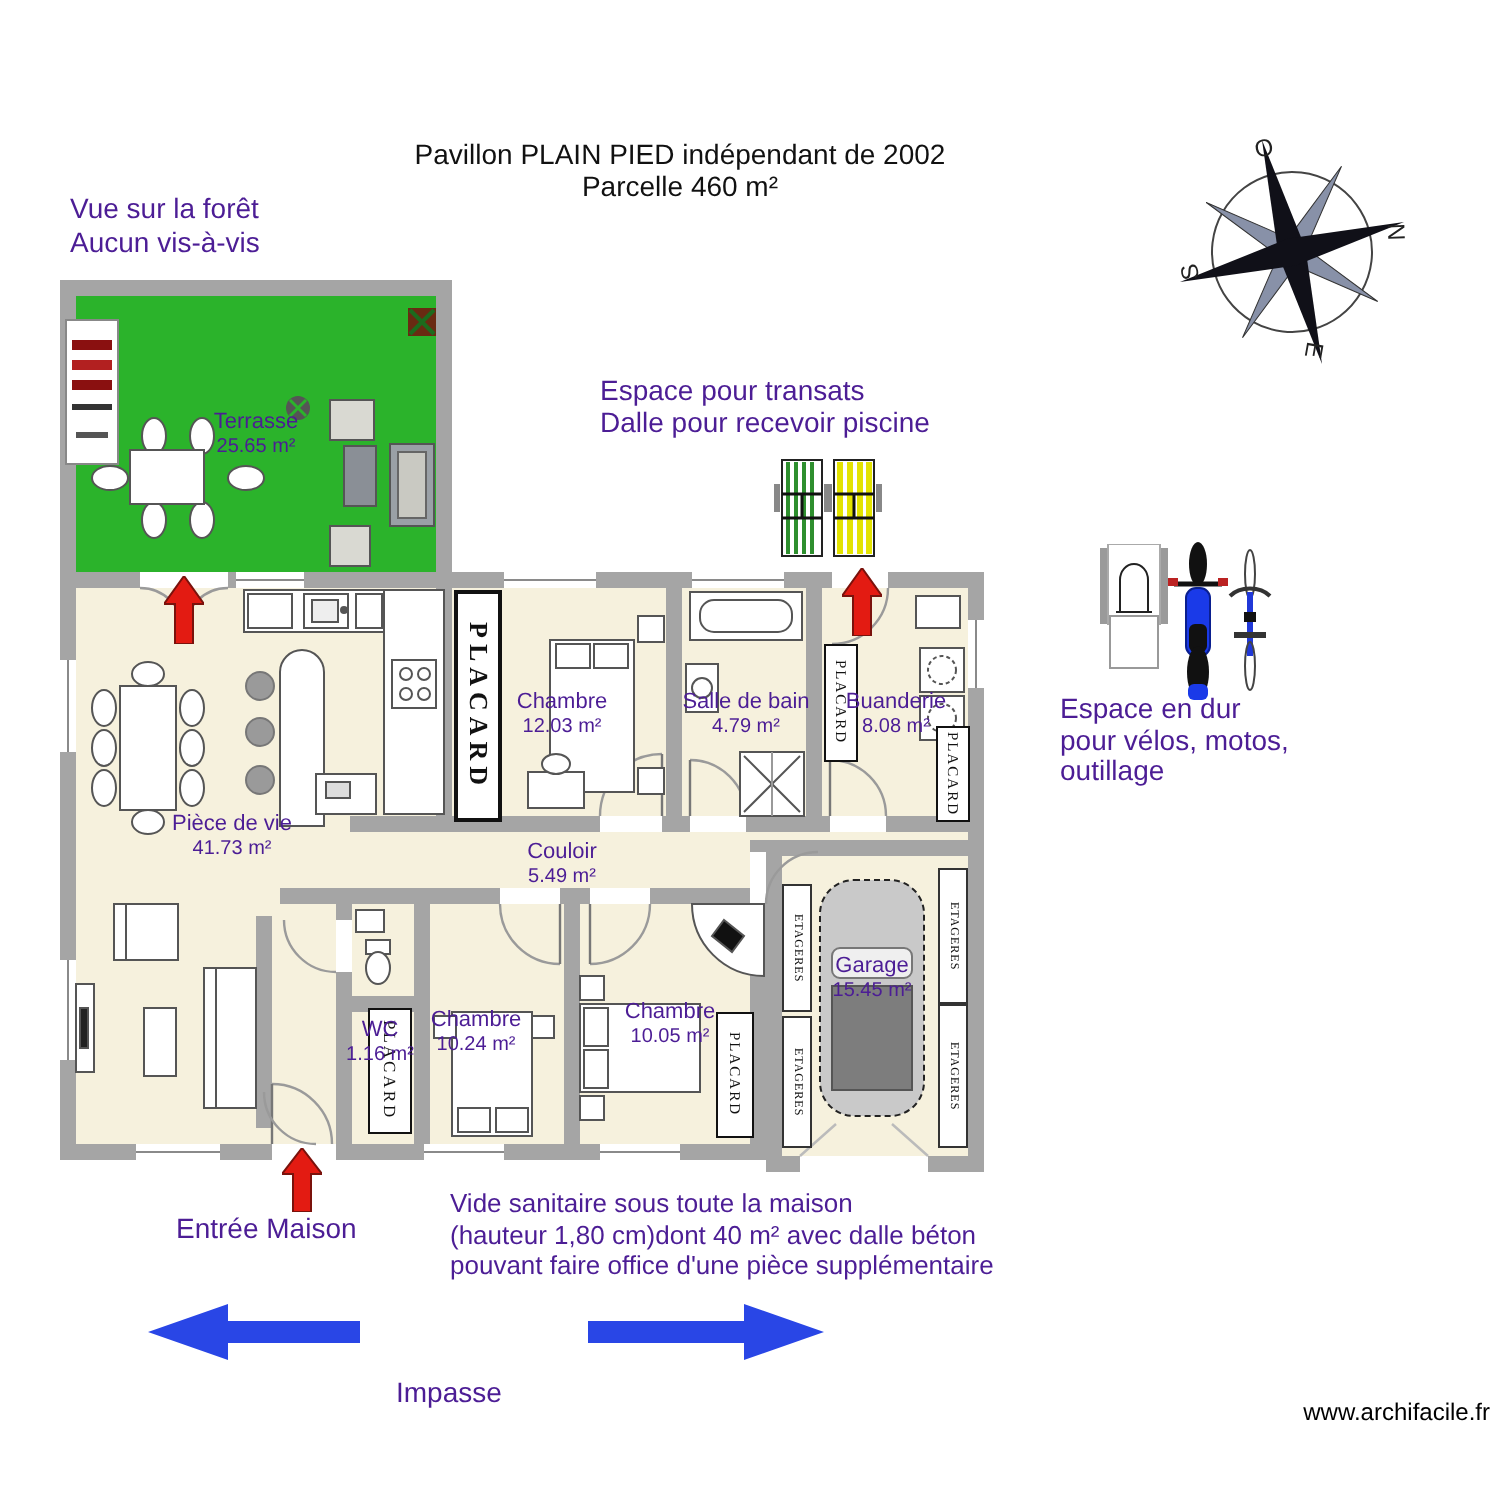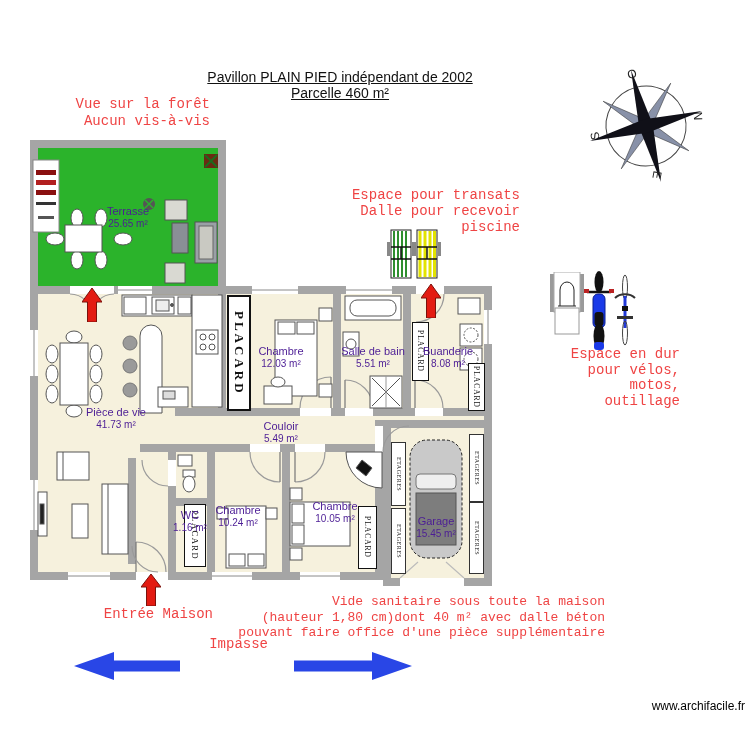--- a/index.html
+++ b/index.html
@@ -1,33 +1,33 @@
 <!DOCTYPE html>
 <html><head>
 <meta charset="utf-8">
 <style>
   html,body{margin:0;padding:0;background:#fff;}
   #canvas{position:relative;width:750px;height:750px;background:#fff;overflow:hidden;
           font-family:"Liberation Sans","DejaVu Sans",sans-serif;color:#111;}
   .abs{position:absolute;}
-  .note{position:absolute;text-align:right;font-size:14px;line-height:16.5px;color:#ef4444;font-family:Liberation Mono, monospace;}
+  .note{position:absolute;text-align:left;font-size:14px;line-height:16.5px;color:#4c1d95;}
   .rlabel{position:absolute;text-align:center;color:#4c1d95;z-index:6;pointer-events:none;}
   .rlabel .rname{display:block;font-size:11px;line-height:13px;}
   .rlabel .rarea{display:block;font-size:10px;line-height:12px;}
   .vbox{position:absolute;background:#fff;border:1px solid #111;z-index:5;
         display:flex;align-items:center;justify-content:center;
         writing-mode:vertical-rl;text-orientation:mixed;
         font-family:"Liberation Serif","DejaVu Serif",serif;color:#111;}
   .placard-big{font-size:13px;font-weight:bold;letter-spacing:3px;border-width:2px;}
   .placard-sm{font-size:7.5px;letter-spacing:1px;}
   .placard-md{font-size:8.5px;letter-spacing:1.5px;}
   .etagere{font-size:6px;letter-spacing:0.5px;border-width:1px;border-color:#333;}
   svg{display:block;}
   .title{position:absolute;left:160px;top:70px;width:360px;text-align:center;
-         font-size:14px;line-height:15.5px;color:#111;text-decoration:underline;}
+         font-size:14px;line-height:15.5px;color:#111;}
   .watermark{position:absolute;left:600px;top:699px;width:145px;text-align:right;font-size:12px;color:#000000;}
 </style>
 </head>
 <body>
 
 <div id="canvas">
 
   <div class="title">
     <span>Pavillon PLAIN PIED indépendant de 2002</span><br>
     <span>Parcelle 460 m²</span>
@@ -52,21 +52,21 @@
   <div class="note" style="left:88px;top:606px;width:125px;">
     <span>Entrée Maison</span>
   </div>
 
   <div class="note" style="left:225px;top:594px;width:380px;font-size:13px;line-height:15.5px;">
     <span>Vide sanitaire sous toute la maison</span><br>
     <span>(hauteur 1,80 cm)dont 40 m² avec dalle béton</span><br>
     <span>pouvant faire office d'une pièce supplémentaire</span>
   </div>
 
-  <div class="note" style="left:198px;top:636px;width:70px;">
+  <div class="note" style="left:198px;top:688px;width:70px;">
     <span>Impasse</span>
   </div>
 
   <div class="watermark">
     <span>www.archifacile.fr</span>
   </div>
 
   <svg class="abs" style="left:586px;top:64px;" width="120" height="120" viewBox="0 0 120 120">
     <g transform="rotate(-15 60 62)">
       <circle cx="60" cy="62" r="40" fill="none" stroke="#444" stroke-width="1"></circle>
@@ -347,21 +347,21 @@
   <div class="rlabel" style="left:68px;top:406px;width:96px;">
     <span class="rname">Pièce de vie</span>
     <span class="rarea">41.73 m²</span>
   </div>
   <div class="rlabel" style="left:233px;top:345px;width:96px;">
     <span class="rname">Chambre</span>
     <span class="rarea">12.03 m²</span>
   </div>
   <div class="rlabel" style="left:325px;top:345px;width:96px;">
     <span class="rname">Salle de bain</span>
-    <span class="rarea">5.51 m²</span>
+    <span class="rarea">4.79 m²</span>
   </div>
   <div class="rlabel" style="left:400px;top:345px;width:96px;">
     <span class="rname">Buanderie</span>
     <span class="rarea">8.08 m²</span>
   </div>
   <div class="rlabel" style="left:233px;top:420px;width:96px;">
     <span class="rname">Couloir</span>
     <span class="rarea">5.49 m²</span>
   </div>
   <div class="rlabel" style="left:160px;top:469px;width:60px;margin-top:40px;">
@@ -369,21 +369,21 @@
     <span class="rarea">1.16 m²</span>
   </div>
   <div class="rlabel" style="left:190px;top:504px;width:96px;">
     <span class="rname">Chambre</span>
     <span class="rarea">10.24 m²</span>
   </div>
   <div class="rlabel" style="left:287px;top:500px;width:96px;">
     <span class="rname">Chambre</span>
     <span class="rarea">10.05 m²</span>
   </div>
-  <div class="rlabel" style="left:388px;top:515px;width:96px;">
+  <div class="rlabel" style="left:388px;top:477px;width:96px;">
     <span class="rname">Garage</span>
     <span class="rarea">15.45 m²</span>
   </div>
 
   <div class="vbox placard-big" style="left:227px;top:295px;width:20px;height:112px;">
     <span>PLACARD</span>
   </div>
   <div class="vbox placard-sm" style="left:412px;top:322px;width:15px;height:57px;">
     <span>PLACARD</span>
   </div>

